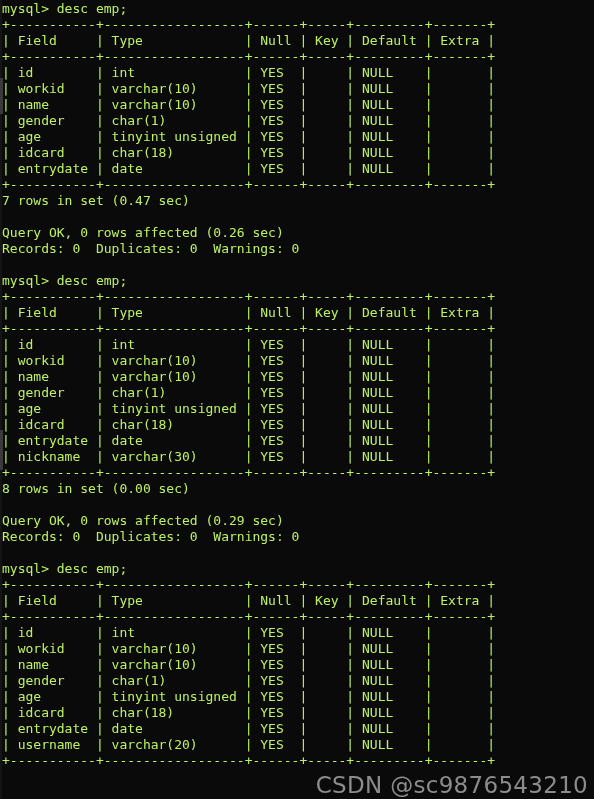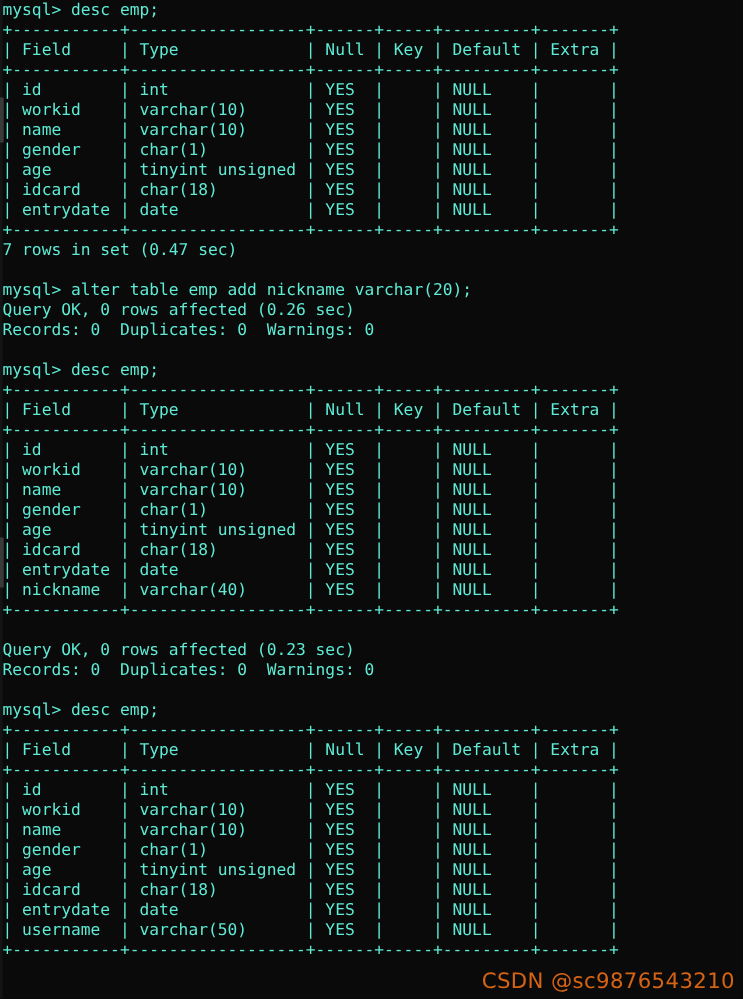--- a/index.html
+++ b/index.html
@@ -24,21 +24,21 @@
     top: 1px;
     left: 2px;
     width: 592px;
   }
   .line {
     height: 16px;
     white-space: pre;
     font-family: "DejaVu Sans Mono", "Liberation Mono", monospace;
     font-size: 13px;
     line-height: 16px;
-    color: #5eead4;
+    color: #bef264;
   }
   .line.blank {
     color: transparent;
   }
   .edge-left {
     position: absolute;
     left: 0;
     top: 0;
     width: 2px;
     height: 799px;
@@ -48,22 +48,22 @@
     position: absolute;
     left: 0;
     width: 3px;
     background: #3a3a3a;
   }
   #watermark {
     position: absolute;
     right: 6px;
     bottom: 6px;
     font-family: "DejaVu Sans", "Liberation Sans", sans-serif;
-    font-size: 17px;
-    color: #f97316;
+    font-size: 23px;
+    color: #a3a3a3;
     opacity: 0.85;
     white-space: pre;
     letter-spacing: 0.3px;
   }
 </style>
 </head>
 <body>
 
 <div id="terminal">
   <div class="edge-left"></div>
@@ -78,50 +78,50 @@
       <div class="line">| id        | int              | YES  |     | NULL    |       |</div>
       <div class="line">| workid    | varchar(10)      | YES  |     | NULL    |       |</div>
       <div class="line">| name      | varchar(10)      | YES  |     | NULL    |       |</div>
       <div class="line">| gender    | char(1)          | YES  |     | NULL    |       |</div>
       <div class="line">| age       | tinyint unsigned | YES  |     | NULL    |       |</div>
       <div class="line">| idcard    | char(18)         | YES  |     | NULL    |       |</div>
       <div class="line">| entrydate | date             | YES  |     | NULL    |       |</div>
       <div class="line">+-----------+------------------+------+-----+---------+-------+</div>
       <div class="line">7 rows in set (0.47 sec)</div>
       <div class="line blank"> </div>
-      <div class="line">mysql&gt; alter table emp add nickname varchar(20);</div>
       <div class="line">Query OK, 0 rows affected (0.26 sec)</div>
       <div class="line">Records: 0  Duplicates: 0  Warnings: 0</div>
       <div class="line blank"> </div>
       <div class="line">mysql&gt; desc emp;</div>
       <div class="line">+-----------+------------------+------+-----+---------+-------+</div>
       <div class="line">| Field     | Type             | Null | Key | Default | Extra |</div>
       <div class="line">+-----------+------------------+------+-----+---------+-------+</div>
       <div class="line">| id        | int              | YES  |     | NULL    |       |</div>
       <div class="line">| workid    | varchar(10)      | YES  |     | NULL    |       |</div>
       <div class="line">| name      | varchar(10)      | YES  |     | NULL    |       |</div>
       <div class="line">| gender    | char(1)          | YES  |     | NULL    |       |</div>
       <div class="line">| age       | tinyint unsigned | YES  |     | NULL    |       |</div>
       <div class="line">| idcard    | char(18)         | YES  |     | NULL    |       |</div>
       <div class="line">| entrydate | date             | YES  |     | NULL    |       |</div>
-      <div class="line">| nickname  | varchar(40)      | YES  |     | NULL    |       |</div>
+      <div class="line">| nickname  | varchar(30)      | YES  |     | NULL    |       |</div>
       <div class="line">+-----------+------------------+------+-----+---------+-------+</div>
+      <div class="line">8 rows in set (0.00 sec)</div>
       <div class="line blank"> </div>
-      <div class="line">Query OK, 0 rows affected (0.23 sec)</div>
+      <div class="line">Query OK, 0 rows affected (0.29 sec)</div>
       <div class="line">Records: 0  Duplicates: 0  Warnings: 0</div>
       <div class="line blank"> </div>
       <div class="line">mysql&gt; desc emp;</div>
       <div class="line">+-----------+------------------+------+-----+---------+-------+</div>
       <div class="line">| Field     | Type             | Null | Key | Default | Extra |</div>
       <div class="line">+-----------+------------------+------+-----+---------+-------+</div>
       <div class="line">| id        | int              | YES  |     | NULL    |       |</div>
       <div class="line">| workid    | varchar(10)      | YES  |     | NULL    |       |</div>
       <div class="line">| name      | varchar(10)      | YES  |     | NULL    |       |</div>
       <div class="line">| gender    | char(1)          | YES  |     | NULL    |       |</div>
       <div class="line">| age       | tinyint unsigned | YES  |     | NULL    |       |</div>
       <div class="line">| idcard    | char(18)         | YES  |     | NULL    |       |</div>
       <div class="line">| entrydate | date             | YES  |     | NULL    |       |</div>
-      <div class="line">| username  | varchar(50)      | YES  |     | NULL    |       |</div>
+      <div class="line">| username  | varchar(20)      | YES  |     | NULL    |       |</div>
       <div class="line">+-----------+------------------+------+-----+---------+-------+</div>
     </div>
 
   <div id="watermark">CSDN @sc9876543210</div>
 </div>
 
 </body></html>

